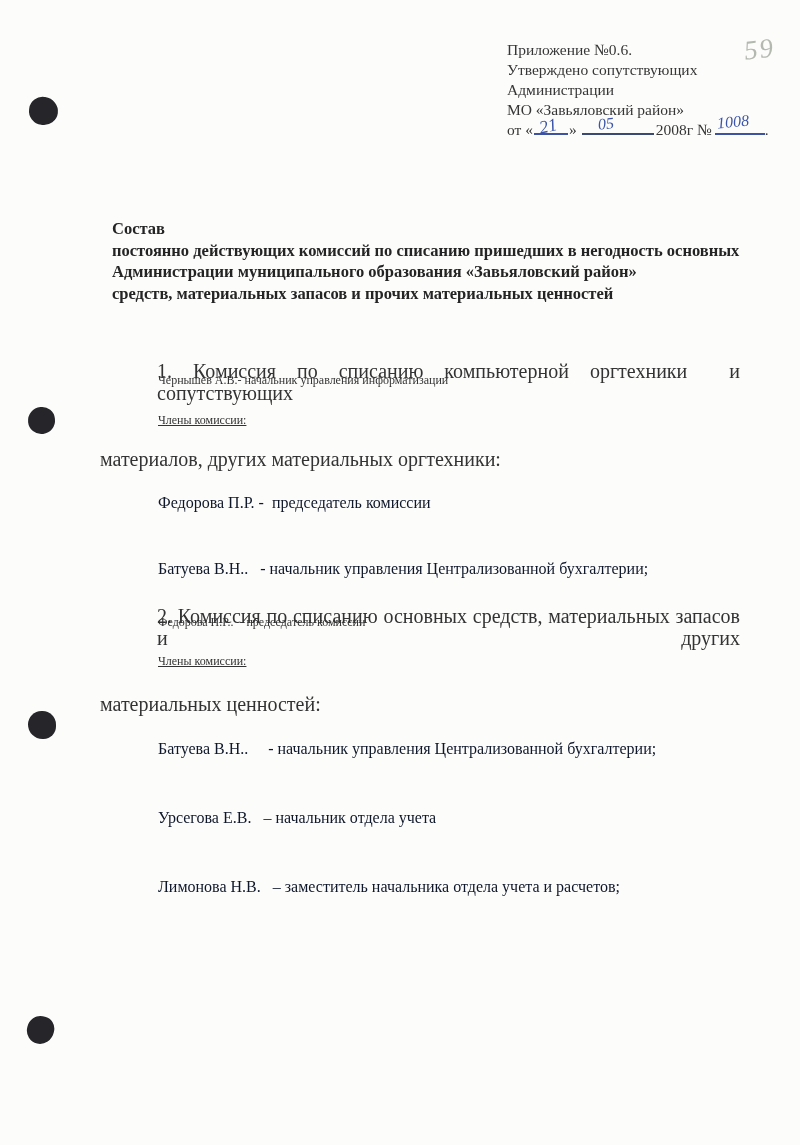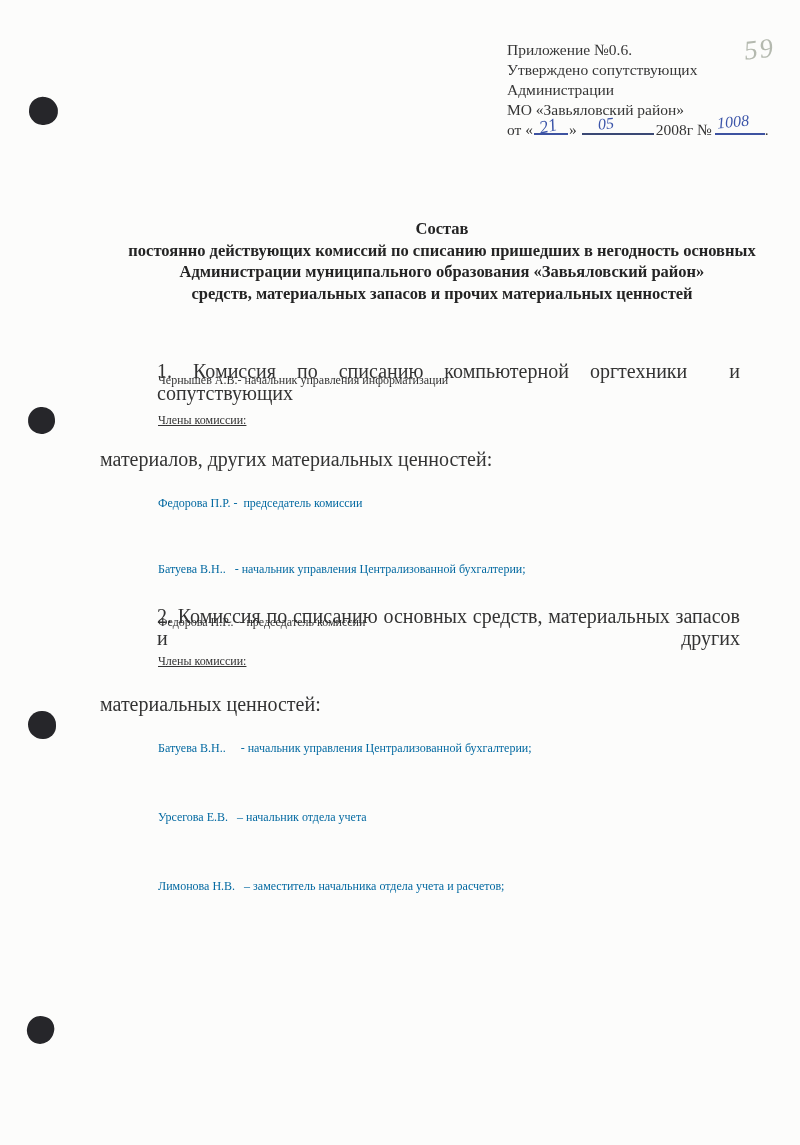--- a/index.html
+++ b/index.html
@@ -38,37 +38,37 @@
     position:absolute; bottom:-3px; left:5px;
     color:#3c55a9; font-style:italic; font-size:18px;
     transform:rotate(-12deg); white-space:nowrap;
   }
   .hand-month { left:16px; transform:rotate(-6deg); font-size:16px; bottom:-1px; }
   .hand-num   { left:2px;  transform:rotate(-5deg); font-size:16px; bottom:1px; }
 
   
   .title {
     position:absolute; left:112px; top:218px; width:660px;
-    text-align:center; font-weight:bold;
+    font-weight:bold;
     font-size:16.5px; line-height:21.5px; color:#242424;
   }
 
   
   .para { position:absolute; left:100px; width:640px; font-size:20px; line-height:22px; text-align:left; white-space:pre-wrap; }
   .para .jline { text-align:justify; text-align-last:justify; padding-left:57px; }
   .para1 { top:316px; }
   .para2 { top:561px; }
 
   .line { position:absolute; left:158px; font-size:12px; white-space:pre-wrap; color:#333333; }
   .chairman1 { top:373px; }
   .mh1 { top:413px; text-decoration:underline; }
   .chairman2 { top:615px;text-align:right; }
   .mh2 { top:654px; text-decoration:underline; }
 
-  .members { position:absolute; left:158px; font-size:12px; white-space:pre-wrap; color:#0369a1; }
+  .members { position:absolute; left:158px; font-size:16px; white-space:pre-wrap; color:#0f172a; }
   .members1 { top:448px; line-height:22px; }
   .members2 { top:691px; line-height:23px; }
 </style>
 </head>
 <body>
 
 <div class="page">
 
   <div class="dot dot1"></div>
   <div class="dot dot2"></div>
@@ -89,21 +89,21 @@
 
   <div class="title">
     <div>Состав</div>
     <div>постоянно действующих комиссий по списанию пришедших в негодность основных</div>
     <div>Администрации муниципального образования «Завьяловский район»</div>
     <div>средств, материальных запасов и прочих материальных ценностей</div>
   </div>
 
   <div class="para para1">
     <div class="jline">1. Комиссия по списанию компьютерной оргтехники  и сопутствующих</div>
-    <div>материалов, других материальных ценностей:</div>
+    <div>материалов, других материальных оргтехники:</div>
   </div>
 
   <div class="line chairman1">Чернышев А.В.- начальник управления информатизации</div>
 
   <div class="line mh1">Члены комиссии:</div>
 
   <div class="members members1">
     <div>Федорова П.Р. -  председатель комиссии</div>
     <div>Батуева В.Н..   - начальник управления Централизованной бухгалтерии;</div>
   </div>

